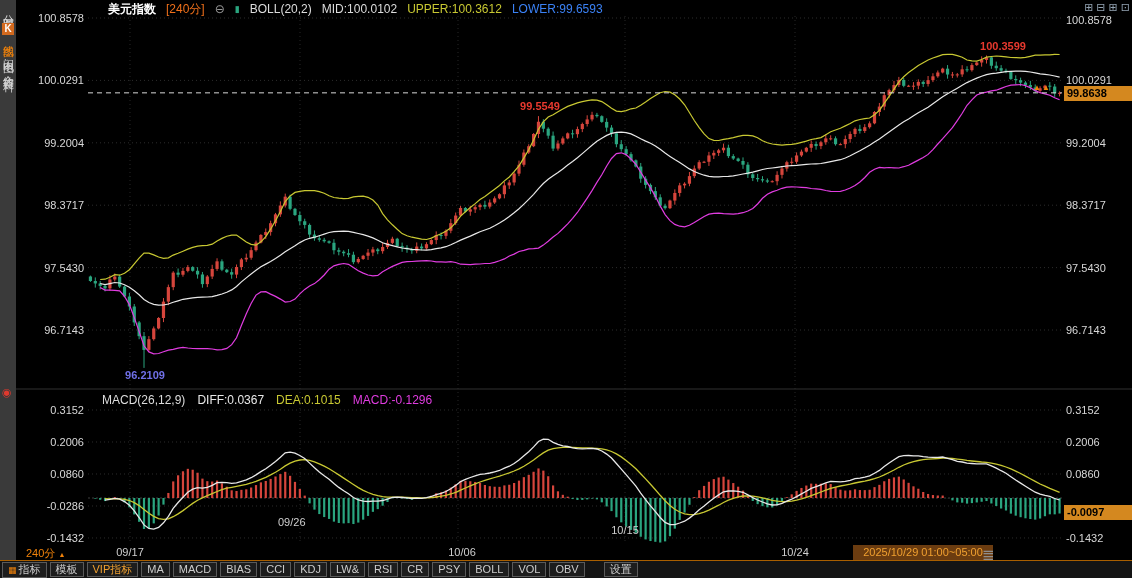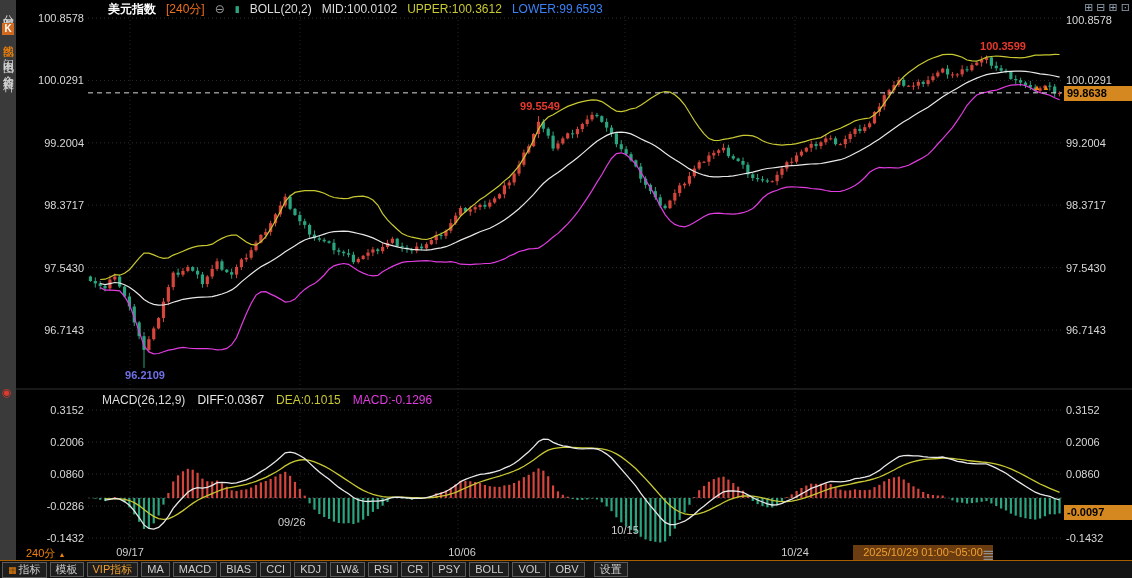--- a/index.html
+++ b/index.html
@@ -784,18 +784,18 @@
   <span class="tb">BIAS</span>
   <span class="tb">CCI</span>
   <span class="tb">KDJ</span>
   <span class="tb">LW&amp;</span>
   <span class="tb">RSI</span>
   <span class="tb">CR</span>
   <span class="tb">PSY</span>
   <span class="tb">BOLL</span>
   <span class="tb">VOL</span>
   <span class="tb">OBV</span>
-  <span class="tb" style="margin-left:6px">设置</span>
+  <span class="tb" style="margin-left:16px">设置</span>
 </div>
 
 <div class="abs watermark">
   <span class="logo-ic">≣</span>
 </div>
 
 </body></html>

